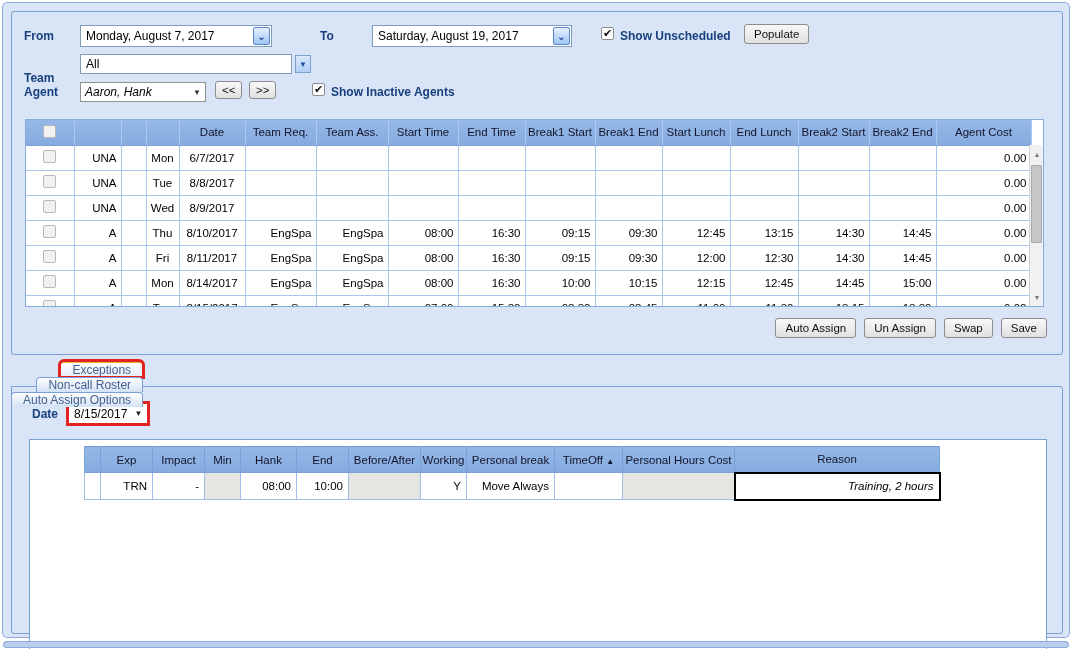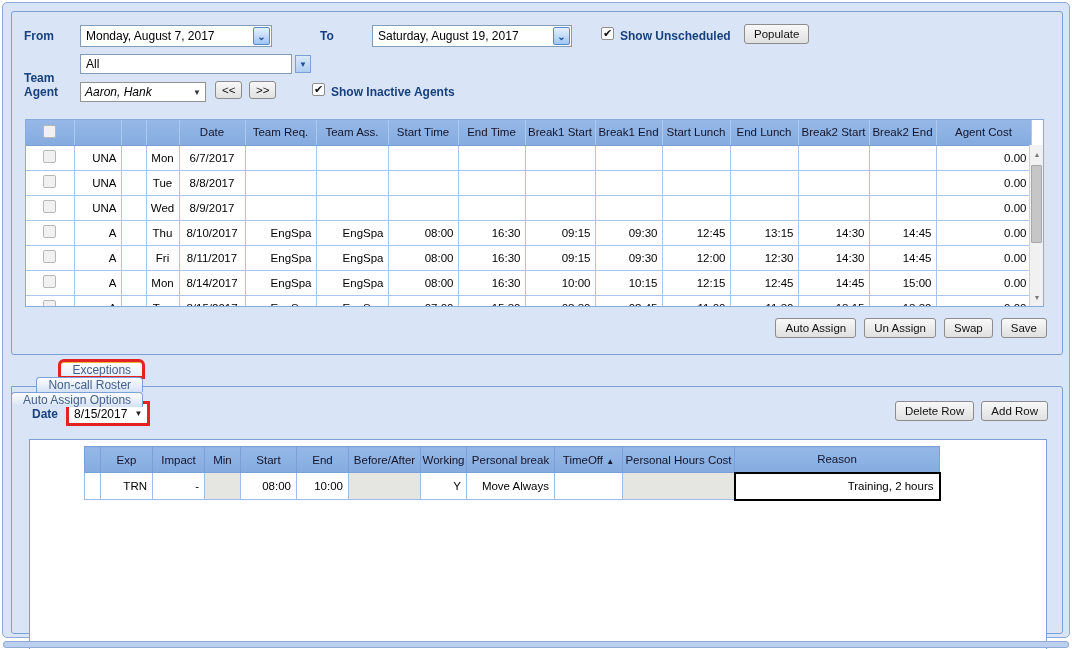--- a/index.html
+++ b/index.html
@@ -76,21 +76,21 @@
   .row-btns { position:absolute; right:14px; top:14px; display:flex; gap:7px; }
 
   table.exc { border-collapse:collapse; table-layout:fixed; width:855px; margin:6px 0 0 6px; }
   table.exc th { height:26px; background:linear-gradient(#95b8e7,#85abdf); font-weight:normal;
                  font-size:11.5px; color:#14142a; border:1px solid #7ba0d6; text-align:center;
                  overflow:hidden; white-space:nowrap; }
   table.exc td { height:27px; font-size:11.5px; color:#000; border:1px solid #9fbde9; background:#fff;
                  padding:0 5px; overflow:hidden; white-space:nowrap; }
   table.exc td.r { text-align:right; }
   table.exc td.gray { background:#e5e5e1; }
-  table.exc td.reason-cell { border:2px solid #000; }
+  table.exc td.reason-cell { border:2px solid #000;font-style:italic; }
   .sort { font-size:8px; }
 </style>
 </head>
 <body>
 
 <div id="screen">
   <div class="window">
 
     <div class="top-panel">
 
@@ -317,24 +317,20 @@
       <div class="tab">Non-call Roster</div>
       <div class="tab">Auto Assign Options</div>
     </div>
 
     <div class="tab-panel">
       <span class="flabel" style="left:20px; top:20px;">Date</span>
       <div class="date-select annotate">
         <span>8/15/2017</span>
         <span class="arr">▼</span>
       </div>
-      <div class="row-btns">
-        <button class="btn">Delete Row</button>
-        <button class="btn">Add Row</button>
-      </div>
 
       <div class="exc-white">
         <table class="exc">
           <colgroup>
             <col style="width:16px">
               <col style="width:52px">
               <col style="width:52px">
               <col style="width:36px">
             <col style="width:56px">
               <col style="width:52px">
@@ -344,21 +340,21 @@
               <col style="width:68px">
               <col style="width:112px">
               <col style="width:205px">
           </colgroup>
           <thead>
             <tr>
               <th></th>
               <th>Exp</th>
               <th>Impact</th>
               <th>Min</th>
-              <th>Start</th>
+              <th>Hank</th>
               <th>End</th>
               <th>Before/After</th>
               <th>Working</th>
               <th>Personal break</th>
               <th><span>TimeOff</span> <span class="sort">▲</span></th>
               <th>Personal Hours Cost</th>
               <th>Reason</th>
             </tr>
           </thead>
           <tbody>

